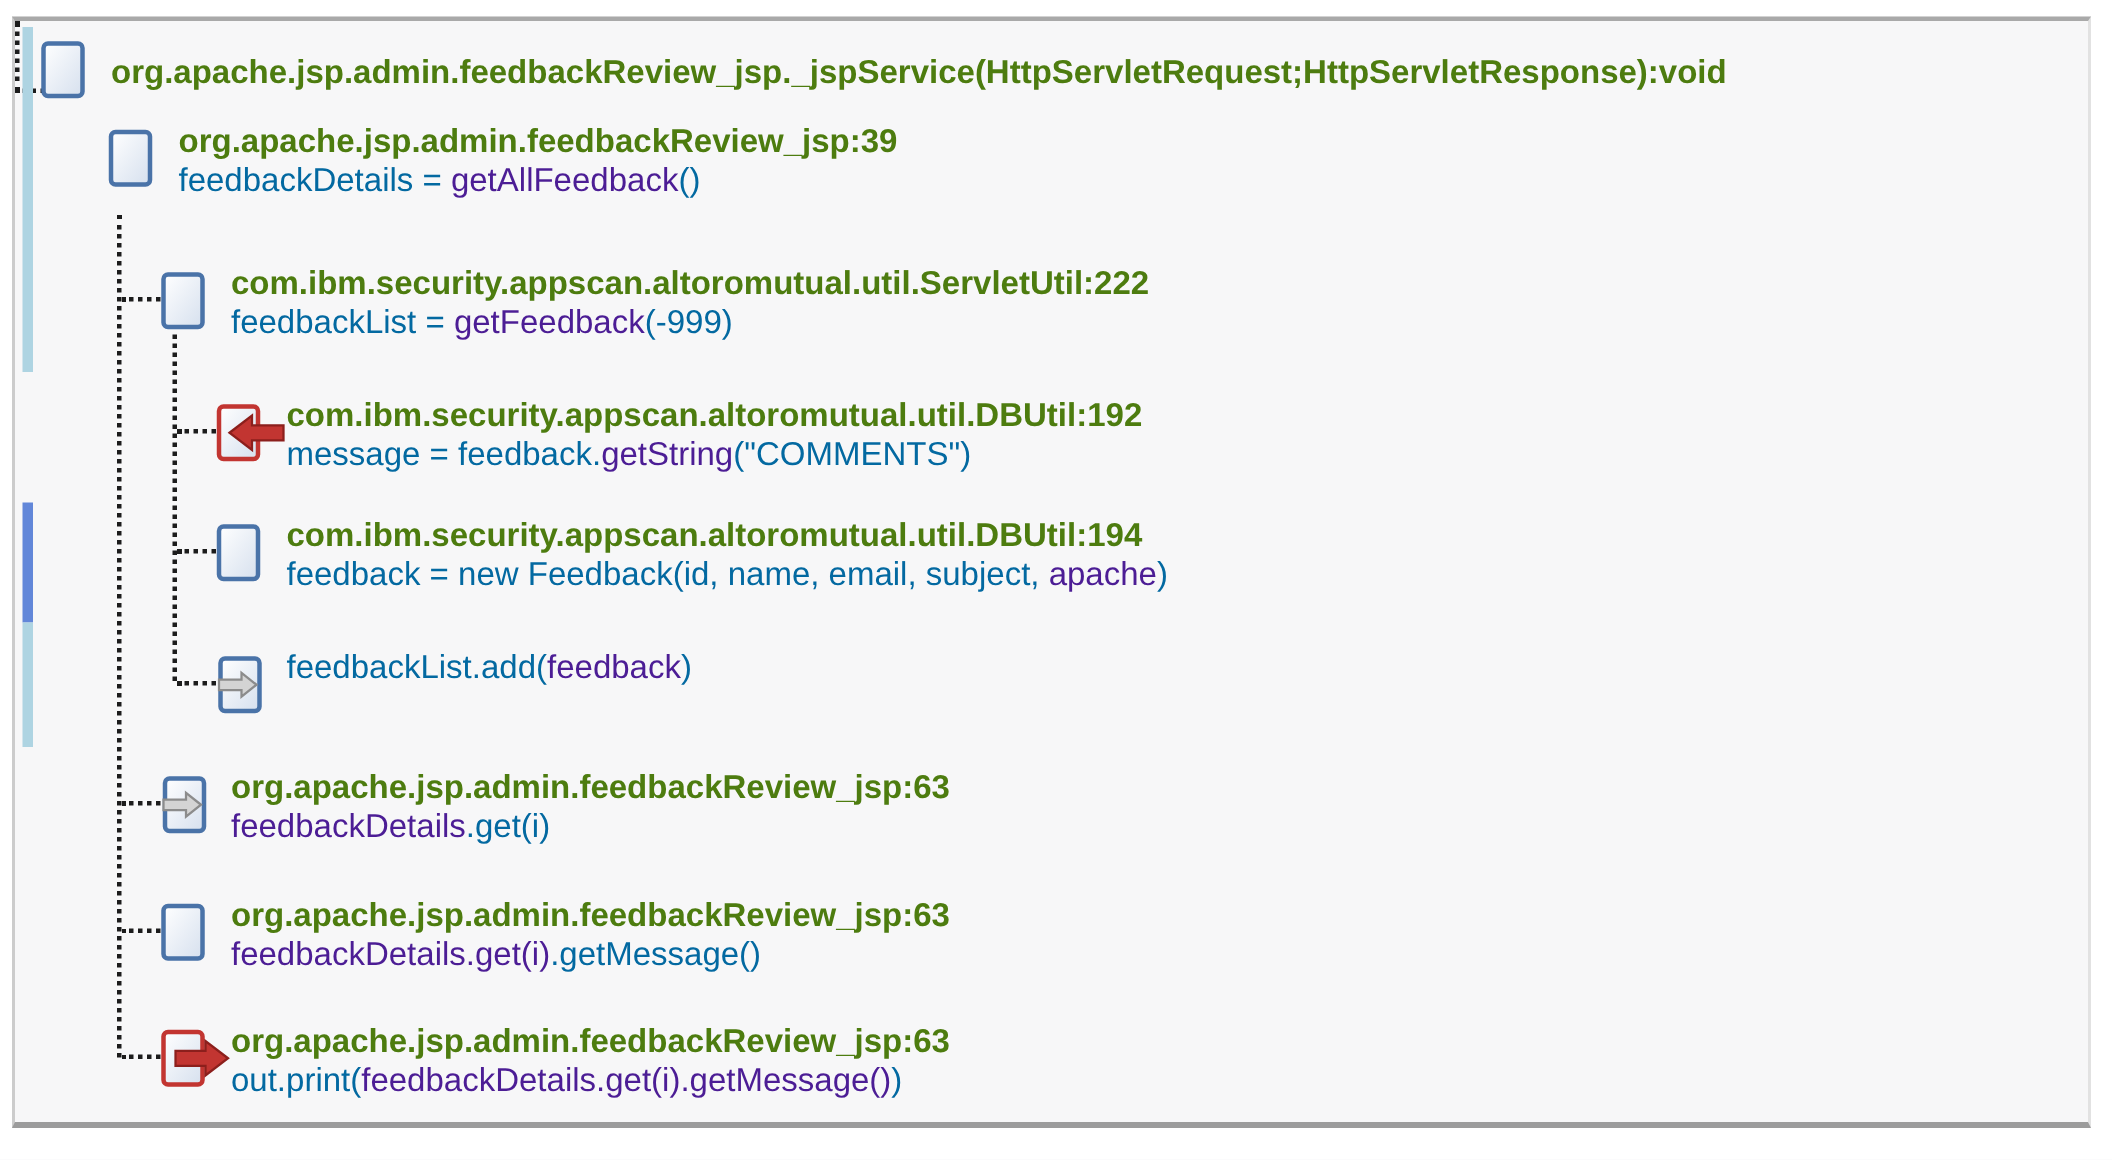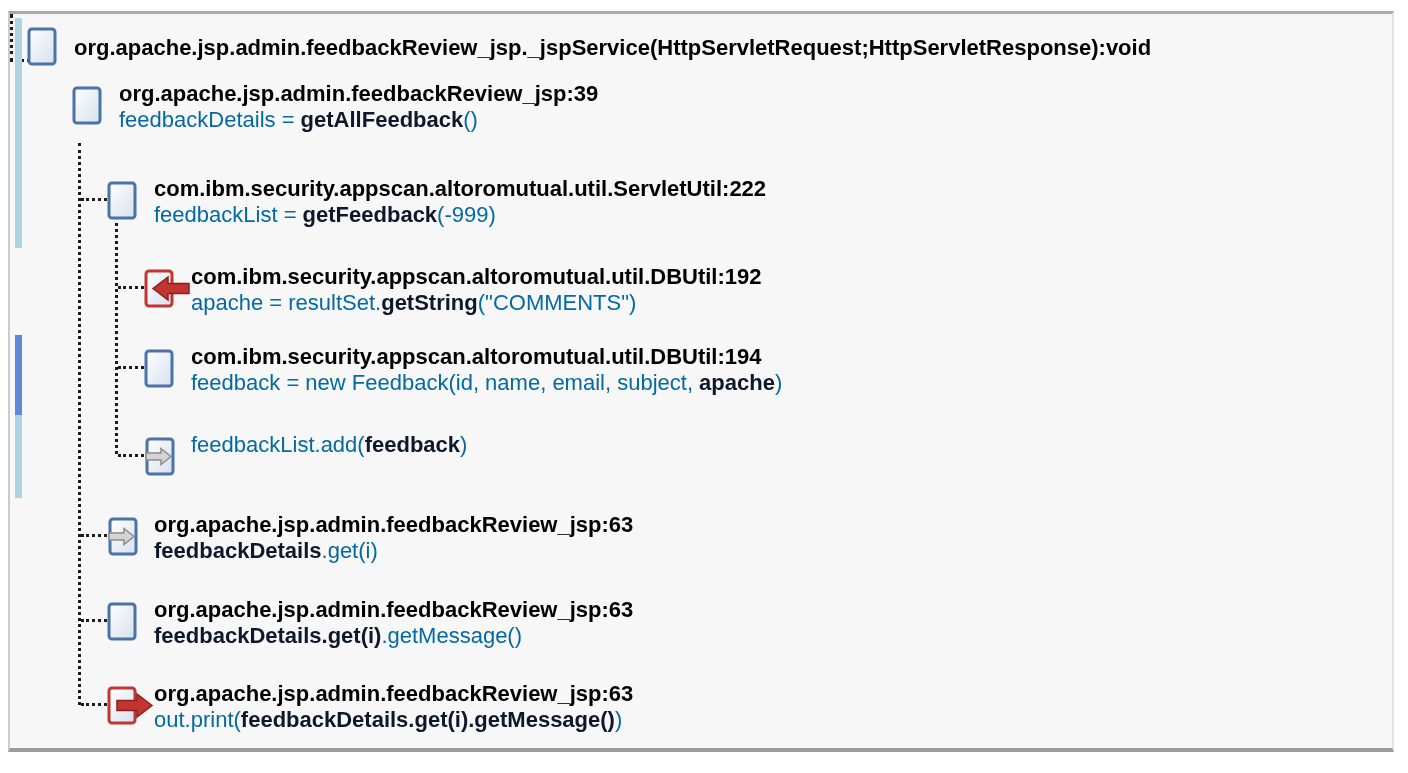--- a/index.html
+++ b/index.html
@@ -37,23 +37,23 @@
   .connB{left:105px;top:209px;height:231px;}
   .bB-r4{left:108px;top:272px;width:26px;}
   .bB-r5{left:108px;top:352px;width:26px;}
   .bB-r6{left:108px;top:440px;width:26px;}
 
   
   .node{position:absolute;white-space:nowrap;}
   .nicon{position:absolute;left:0;top:5px;width:48px;height:39px;}
   .node.single .nicon{top:-8px;}
   .ntext{margin-left:47px;}
-  .nheader{font-size:22px;line-height:26px;font-weight:bold;color:#000000;}
+  .nheader{font-size:22px;line-height:26px;font-weight:bold;color:#4d7c0f;}
   .ncode{font-size:22px;line-height:26px;color:#47474b;}
-  .ncode .taint{color:#0f172a;font-weight:bold;}
+  .ncode .taint{color:#4c1d95;font-weight:normal;}
   .ncode .plain{color:#0369a1;font-weight:normal;}
 
   .r1{left:17px;top:21px;}
   .r2{left:62px;top:67px;}
   .r3{left:97px;top:162px;}
   .r4{left:134px;top:250px;}
   .r5{left:134px;top:330px;}
   .r6{left:134px;top:418px;}
   .r7{left:97px;top:498px;}
   .r8{left:97px;top:583px;}
@@ -128,21 +128,21 @@
 
   <div class="node r4">
     <span class="nicon">
       <svg width="48" height="39" viewBox="0 0 48 39">
         <rect x="2" y="2" width="26" height="35" rx="3" fill="url(#gradBox)" stroke="#c23531" stroke-width="3"></rect>
         <polygon points="9,19.5 24,8 24,14.5 45,14.5 45,24.5 24,24.5 24,31" fill="#c23531" stroke="#8c1f1c" stroke-width="1.5"></polygon>
       </svg>
     </span>
     <div class="ntext">
       <div class="nheader">com.ibm.security.appscan.altoromutual.util.DBUtil:192</div>
-      <div class="ncode"><span class="plain">apache = resultSet.</span><span class="taint">getString</span><span class="plain">("COMMENTS")</span></div>
+      <div class="ncode"><span class="plain">message = feedback.</span><span class="taint">getString</span><span class="plain">("COMMENTS")</span></div>
     </div>
   </div>
 
   <div class="node r5">
     <span class="nicon">
       <svg width="30" height="39" viewBox="0 0 30 39">
           <rect x="2" y="2" width="26" height="35" rx="3" fill="url(#gradBox)" stroke="#4a73a8" stroke-width="3"></rect>
         </svg>
     </span>
     <div class="ntext">

